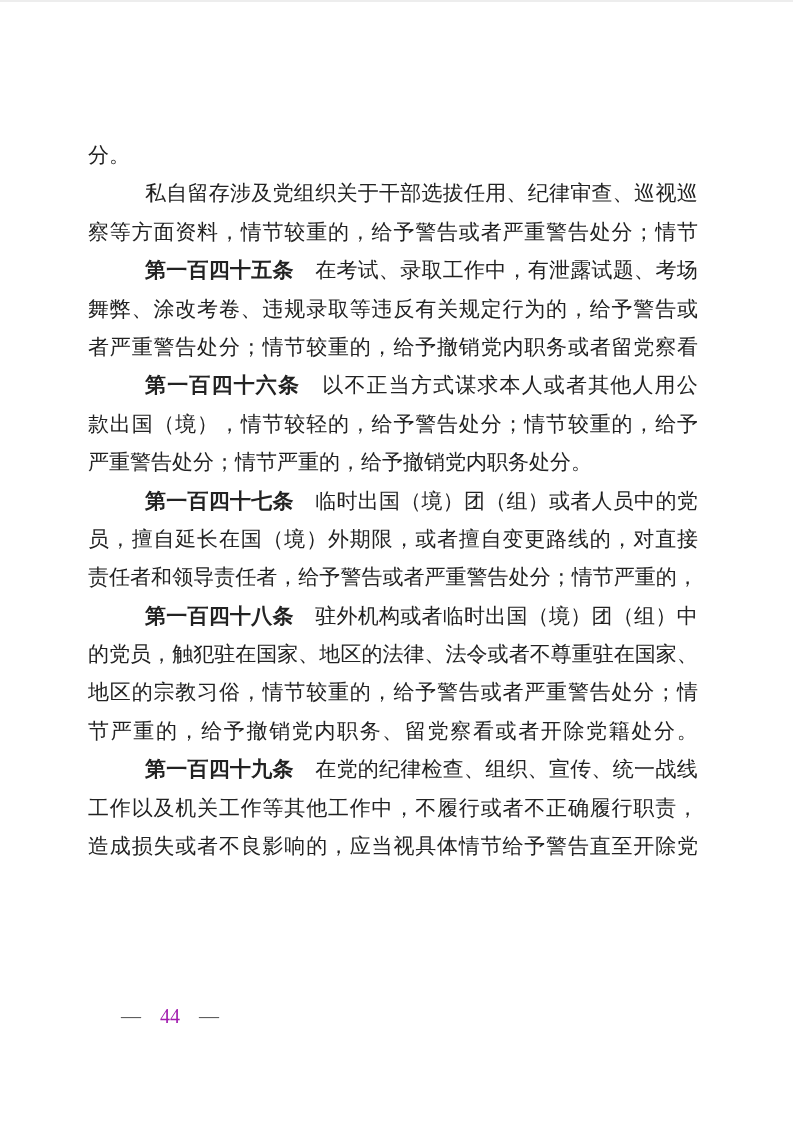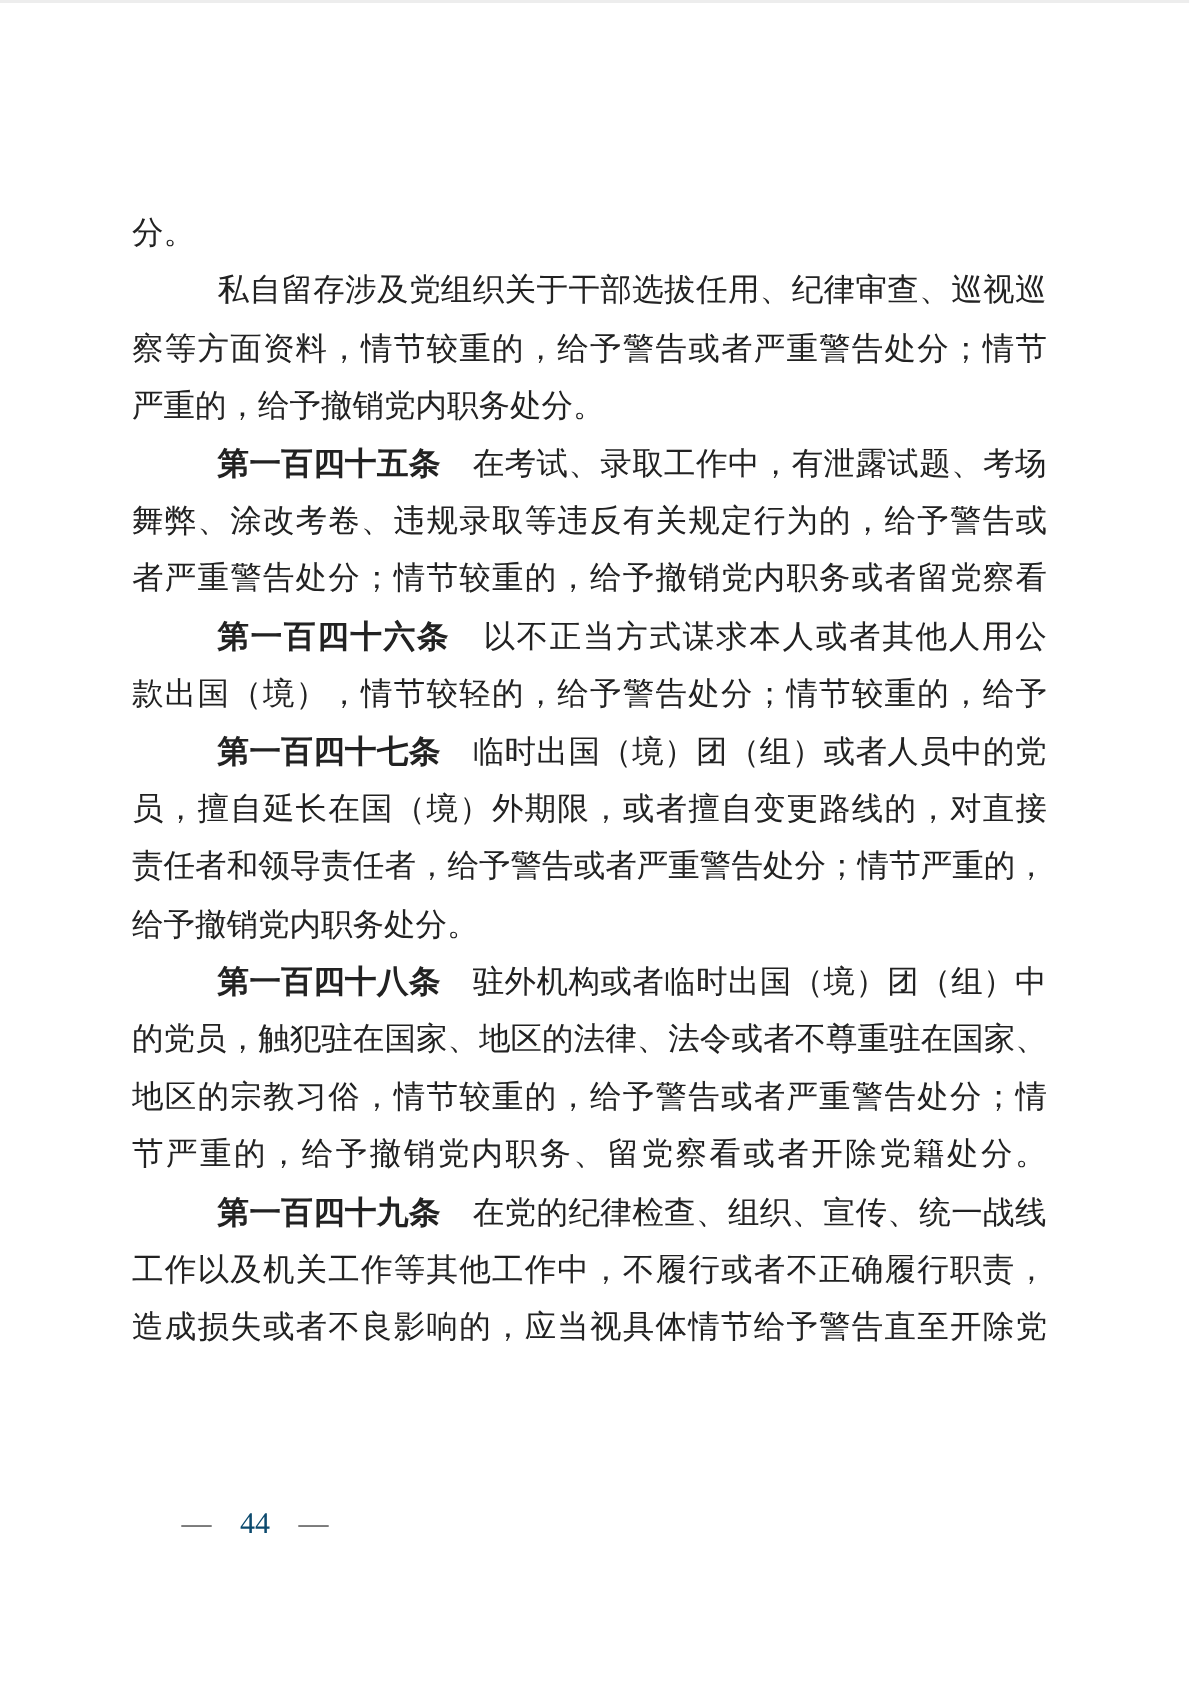--- a/index.html
+++ b/index.html
@@ -60,21 +60,21 @@
     align-items: center;
     gap: 19px;
     font-size: 20px;
     color: #3a3a3a;
   }
   .footer .dash {
     color: #555555;
     letter-spacing: 0;
   }
   .footer .num {
-    color: #0c4a6e;
+    color: #a21caf;
   }
 </style>
 </head>
 <body>
 
 <div class="page">
   <div class="page-top-edge"></div>
 
   <div class="text-block">
       <div class="line"><span>分。</span></div>
@@ -129,21 +129,20 @@
         <span class="ch">严</span>
         <span class="ch">重</span>
         <span class="ch">警</span>
         <span class="ch">告</span>
         <span class="ch">处</span>
         <span class="ch">分</span>
         <span class="ch">；</span>
         <span class="ch">情</span>
         <span class="ch">节</span>
       </div>
-      <div class="line"><span>严重的，给予撤销党内职务处分。</span></div>
       <div class="line indent fill">
         <span class="ch bold">第</span>
         <span class="ch bold">一</span>
         <span class="ch bold">百</span>
         <span class="ch bold">四</span>
         <span class="ch bold">十</span>
         <span class="ch bold">五</span>
         <span class="ch bold">条</span>
         <span class="ch">　</span>
         <span class="ch">在</span>
@@ -275,20 +274,21 @@
         <span class="ch">；</span>
         <span class="ch">情</span>
         <span class="ch">节</span>
         <span class="ch">较</span>
         <span class="ch">重</span>
         <span class="ch">的</span>
         <span class="ch">，</span>
         <span class="ch">给</span>
         <span class="ch">予</span>
       </div>
+      <div class="line"><span>严重警告处分；情节严重的，给予撤销党内职务处分。</span></div>
       <div class="line indent fill">
         <span class="ch bold">第</span>
         <span class="ch bold">一</span>
         <span class="ch bold">百</span>
         <span class="ch bold">四</span>
         <span class="ch bold">十</span>
         <span class="ch bold">七</span>
         <span class="ch bold">条</span>
         <span class="ch">　</span>
         <span class="ch">临</span>
@@ -364,21 +364,20 @@
         <span class="ch">处</span>
         <span class="ch">分</span>
         <span class="ch">；</span>
         <span class="ch">情</span>
         <span class="ch">节</span>
         <span class="ch">严</span>
         <span class="ch">重</span>
         <span class="ch">的</span>
         <span class="ch">，</span>
       </div>
-      <div class="line"><span>给予撤销党内职务处分。</span></div>
       <div class="line indent fill">
         <span class="ch bold">第</span>
         <span class="ch bold">一</span>
         <span class="ch bold">百</span>
         <span class="ch bold">四</span>
         <span class="ch bold">十</span>
         <span class="ch bold">八</span>
         <span class="ch bold">条</span>
         <span class="ch">　</span>
         <span class="ch">驻</span>

